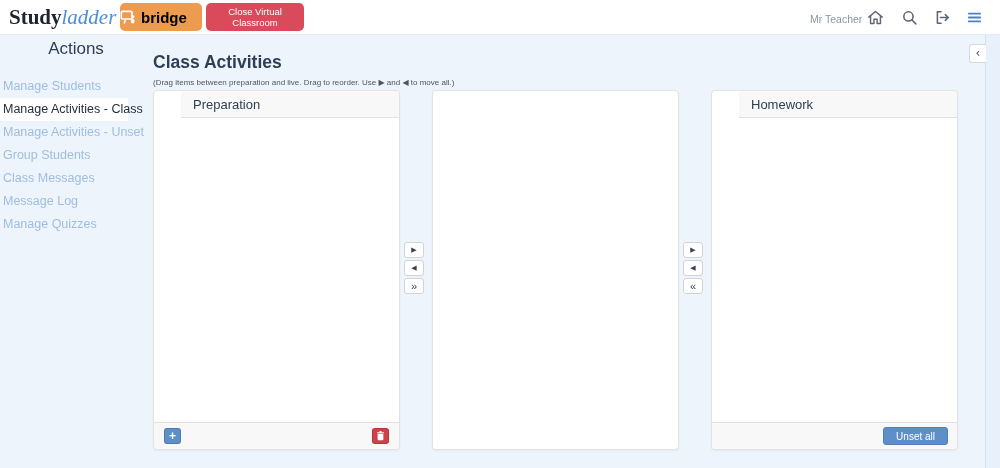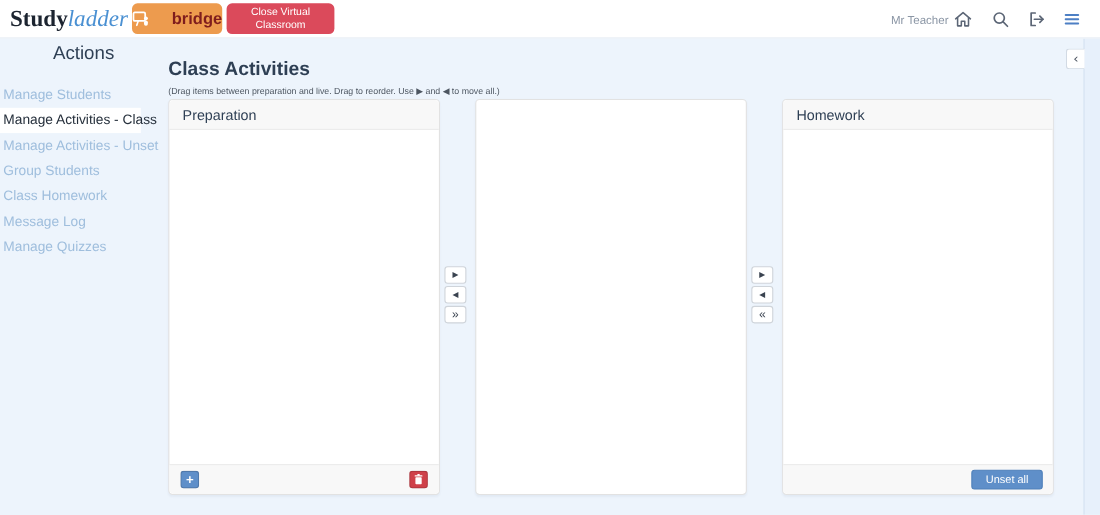--- a/index.html
+++ b/index.html
@@ -14,23 +14,23 @@
   
   .topbar {
     position:absolute; top:0; left:0; width:1000px; height:35px;
     background:#ffffff; border-bottom:1px solid #e4ebf3; z-index:5;
   }
   .logo { position:absolute; left:9px; top:5px; font-family:"Liberation Serif", serif; font-size:21px; cursor:pointer; }
   .logo-study { color:#1c2430; font-weight:600; }
   .logo-ladder { color:#4a90d2; font-style:italic; }
   .bridge-btn {
     position:absolute; left:120px; top:3px; width:82px; height:28px;
-    background:#ed9b4e; border:none; border-radius:5px; color:#7f1d1d;
+    background:#ed9b4e; border:none; border-radius:5px; color:#000000;
     font-family:"Liberation Sans", sans-serif; font-size:15px; font-weight:bold;
-    display:flex; align-items:center; justify-content:space-between; gap:5px; cursor:pointer;
+    display:flex; align-items:center; justify-content:flex-start; gap:5px; cursor:pointer;
   }
   .close-btn {
     position:absolute; left:206px; top:3px; width:98px; height:28px;
     background:#db4a5b; border:none; border-radius:5px; color:#fff;
     font-family:"Liberation Sans", sans-serif; font-size:9.5px; cursor:pointer;
   }
   .user-name { position:absolute; left:810px; top:13px; font-size:10.5px; color:#8b96a5; }
   .tb-icon { position:absolute; top:9px; width:17px; height:17px; cursor:pointer; }
   .tb-icon svg { width:17px; height:17px; display:block; }
   .icon-home { left:867px; }
@@ -56,21 +56,21 @@
     position:absolute; top:90px; width:247px; height:360px;
     background:#ffffff; border:1px solid #e2e2e2; border-radius:4px;
     box-shadow:0 1px 2px rgba(40,60,90,0.05);
   }
   .panel-prep { left:153px; }
   .panel-live { left:432px; }
   .panel-homework { left:711px; }
   .panel-header {
     height:27px; line-height:27px; padding-left:12px;
     background:#f8f8f8; border-bottom:1px solid #e2e2e2;
-    border-radius:4px 4px 0 0; font-size:13px; color:#2e3f54;
+    border-radius:4px 4px 0 0; font-size:13px; color:#2e3f54;margin-left:27px;
   }
   .panel-body { position:absolute; top:28px; left:0; right:0; bottom:28px; }
   .panel-body.no-footer { bottom:0; }
   .panel-footer {
     position:absolute; left:0; right:0; bottom:0; height:27px;
     background:#f8f8f8; border-top:1px solid #e2e2e2; border-radius:0 0 4px 4px;
   }
   .sq-btn {
     position:absolute; top:5px; width:17px; height:16px; border-radius:3px;
     border:1px solid rgba(0,0,0,0.15); color:#fff; cursor:pointer;
@@ -161,21 +161,21 @@
     </svg>
   </span>
 </div>
 
 <div class="sidebar-title">Actions</div>
 
 <div class="nav-item" style="top:75px;">Manage Students</div>
 <div class="nav-item selected" style="top:98px;">Manage Activities - Class</div>
 <div class="nav-item" style="top:121px;">Manage Activities - Unset</div>
 <div class="nav-item" style="top:144px;">Group Students</div>
-<div class="nav-item" style="top:167px;">Class Homework</div>
+<div class="nav-item" style="top:167px;">Class Messages</div>
 <div class="nav-item" style="top:190px;">Message Log</div>
 <div class="nav-item" style="top:213px;">Manage Quizzes</div>
 
 <div class="page-title">Class Activities</div>
 <div class="page-subtitle">(Drag items between preparation and live. Drag to reorder. Use ▶ and ◀ to move all.)</div>
 
 <div class="panel panel-prep">
   <div class="panel-header">Preparation</div>
   <div class="panel-body"></div>
   <div class="panel-footer">

